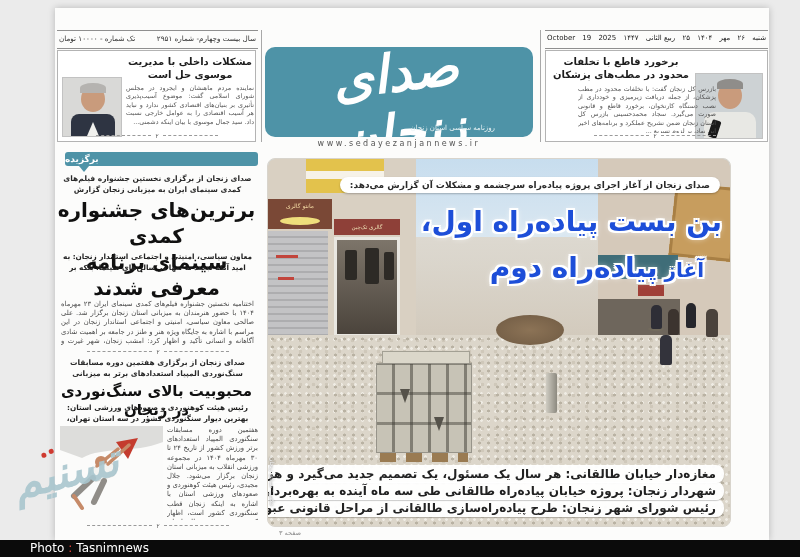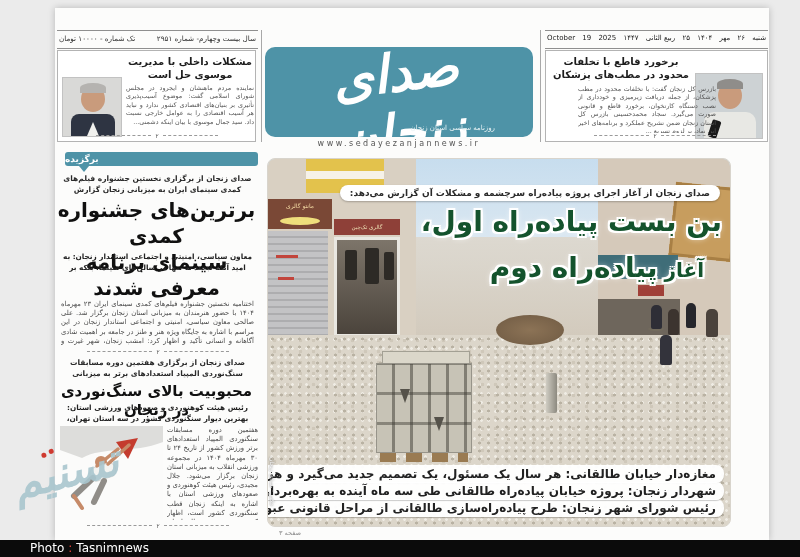--- a/index.html
+++ b/index.html
@@ -106,24 +106,24 @@
                    repeating-linear-gradient(0deg, transparent 0 27px, rgba(60,58,50,.45) 27px 30px); }
   .notch { position:absolute; width:10px; height:14px; background:#55524a;
            clip-path:polygon(0 0,100% 0,50% 100%); }
   .pallet-feet { position:absolute; left:4px; top:102px; width:88px; height:9px;
                  background:repeating-linear-gradient(90deg,#9a7b52 0 16px, transparent 16px 26px); }
   .post { position:absolute; left:278px; top:214px; width:11px; height:40px; border-radius:2px;
           background:linear-gradient(90deg,#cfccc2,#8d8a80); }
   .person { position:absolute; border-radius:5px 5px 2px 2px; }
   .pshadow { position:absolute; border-radius:50%; background:rgba(120,112,96,.45); }
 
-  .kicker-pill { position:absolute; right:10px; top:26px; background:#fff; border-radius:10px;
+  .kicker-pill { position:absolute; right:10px; top:18px; background:#fff; border-radius:10px;
                  padding:3px 10px; font-size:9px; font-weight:bold; color:#2a2a2a; direction:rtl;
                  box-shadow:0 1px 2px rgba(0,0,0,.25); white-space:nowrap; }
-  .outline-w { color:#14532d; font-weight:900;
+  .outline-w { color:#1d4ed8; font-weight:900;
                text-shadow:-2px 0 0 #fff,2px 0 0 #fff,0 -2px 0 #fff,0 2px 0 #fff,
                            -2px -2px 0 #fff,2px 2px 0 #fff,-2px 2px 0 #fff,2px -2px 0 #fff,0 0 7px #fff; }
   .h1l1 { position:absolute; right:8px; top:46px; font-size:28px; direction:rtl; }
   .h1l2 { position:absolute; right:26px; top:92px; direction:rtl; display:flex; align-items:baseline; gap:7px; }
   .h1l2 .pre { font-size:20px; }
   .h1l2 .main { font-size:28px; }
   .quote-pill { position:absolute; right:6px; background:rgba(255,255,255,.96); border-radius:8px;
                 padding:2px 8px; font-size:12px; font-weight:bold; color:#222; direction:rtl;
                 white-space:nowrap; box-shadow:0 1px 1px rgba(0,0,0,.2); }
   .side-credit { position:absolute; left:1px; top:228px; height:120px; writing-mode:vertical-rl;

